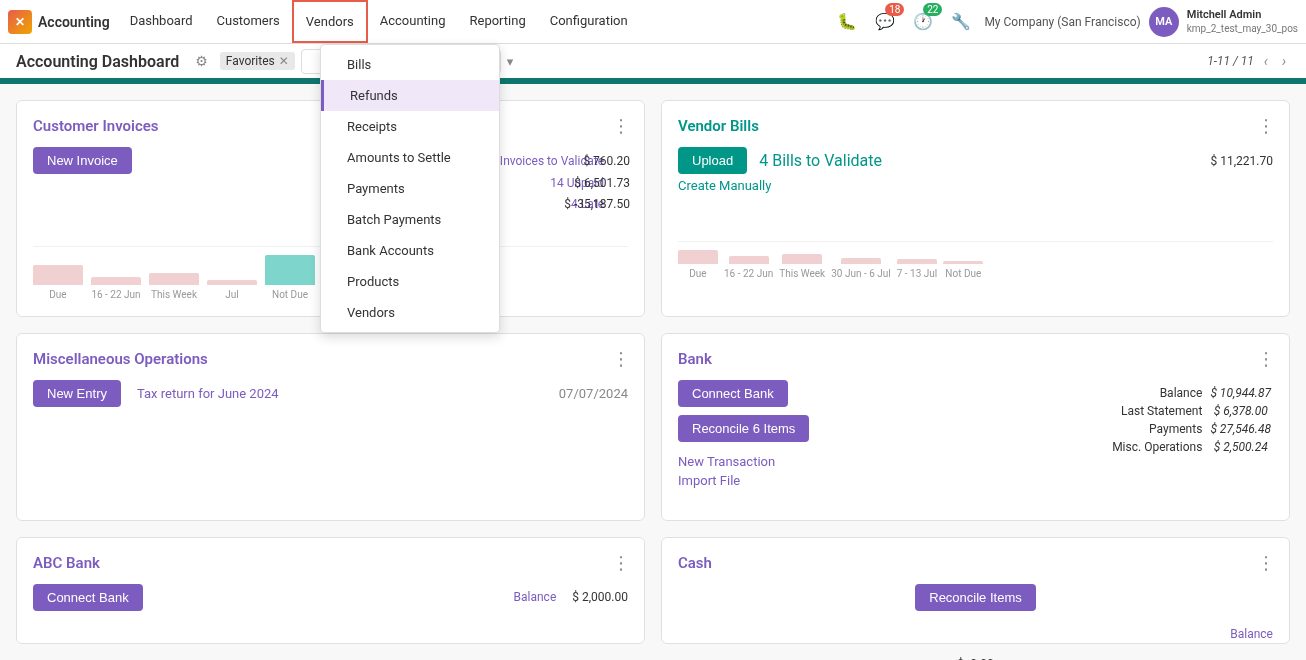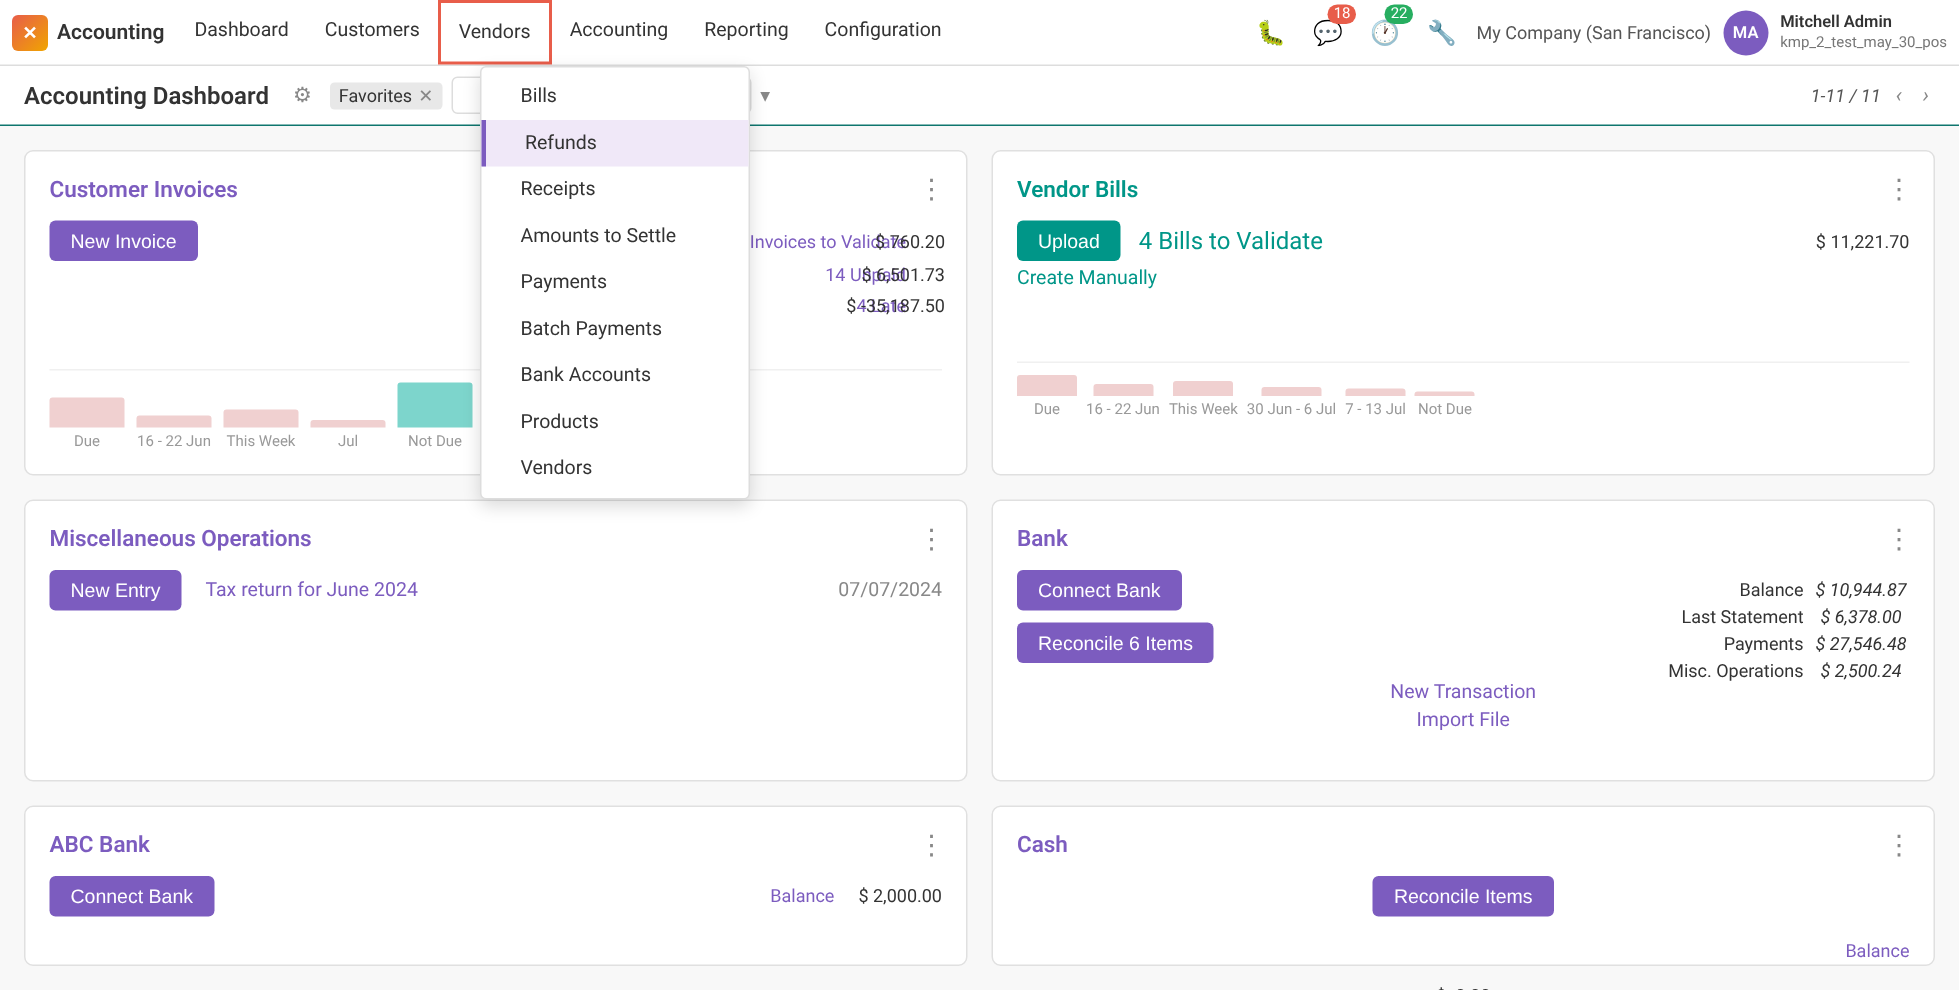--- a/index.html
+++ b/index.html
@@ -86,21 +86,21 @@
     }
     .user-info {
       font-size: 11px; line-height: 1.3; cursor: pointer;
     }
     .user-info .username { font-weight: 600; }
     .user-info .userdb { color: #777; font-size: 10px; }
 
     
     .secondbar {
       background: #fff;
-      border-bottom: 1px solid #0f766e;
+      border-bottom: 6px solid #0f766e;
       display: flex;
       align-items: center;
       padding: 0 16px;
       height: 40px;
       gap: 8px;
     }
     .page-title {
       font-size: 16px; font-weight: 600; color: #333; margin-right: 8px;
     }
     .gear-icon { color: #888; cursor: pointer; font-size: 14px; }
@@ -169,21 +169,21 @@
     .chart-bar { width: 50px; border-radius: 2px 2px 0 0; }
     .bar-pink { background: #f0d0d0; }
     .bar-teal { background: #7dd5cc; }
     .bar-label { font-size: 10px; color: #999; margin-top: 4px; white-space: nowrap; }
 
     .chart-row {
       display: flex; align-items: flex-end; gap: 8px; padding-top: 8px; border-top: 1px solid #f0f0f0; margin-top: 12px;
     }
     .misc-link { color: #7c5cbf; text-decoration: none; font-size: 13px; }
     .misc-date { color: #888; font-size: 13px; margin-left: auto; }
-    .bank-link { color: #7c5cbf; font-size: 13px; cursor: pointer; text-decoration: none; display: block; margin-top: 4px; text-align: center; }
+    .bank-link { color: #7c5cbf; font-size: 13px; cursor: pointer; text-decoration: none; display: block; margin-top: 4px; }
     .bank-stats { position: absolute; top: 50px; right: 14px; text-align: right; }
     .bank-stats table { font-size: 12px; border-collapse: collapse; }
     .bank-stats td { padding: 2px 4px; }
     .bank-stats td:last-child { text-align: center; font-style: italic; }
     .bank-stats .stat-label { color: #333; }
     .bank-stats .stat-val { color: #333; }
 
     
     .btn-reconcile { background: #7c5cbf; color: white; }
 

